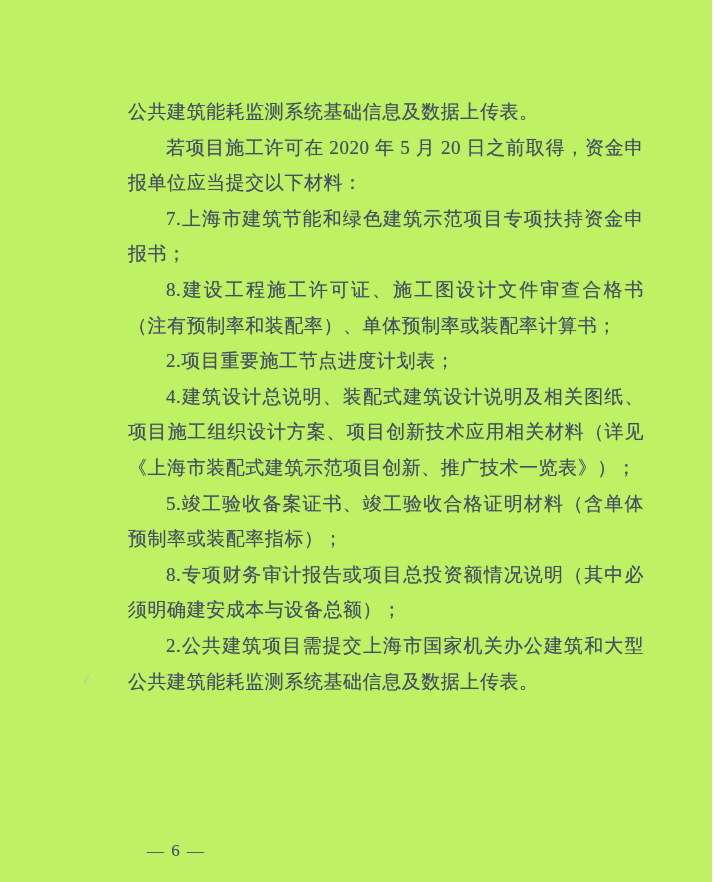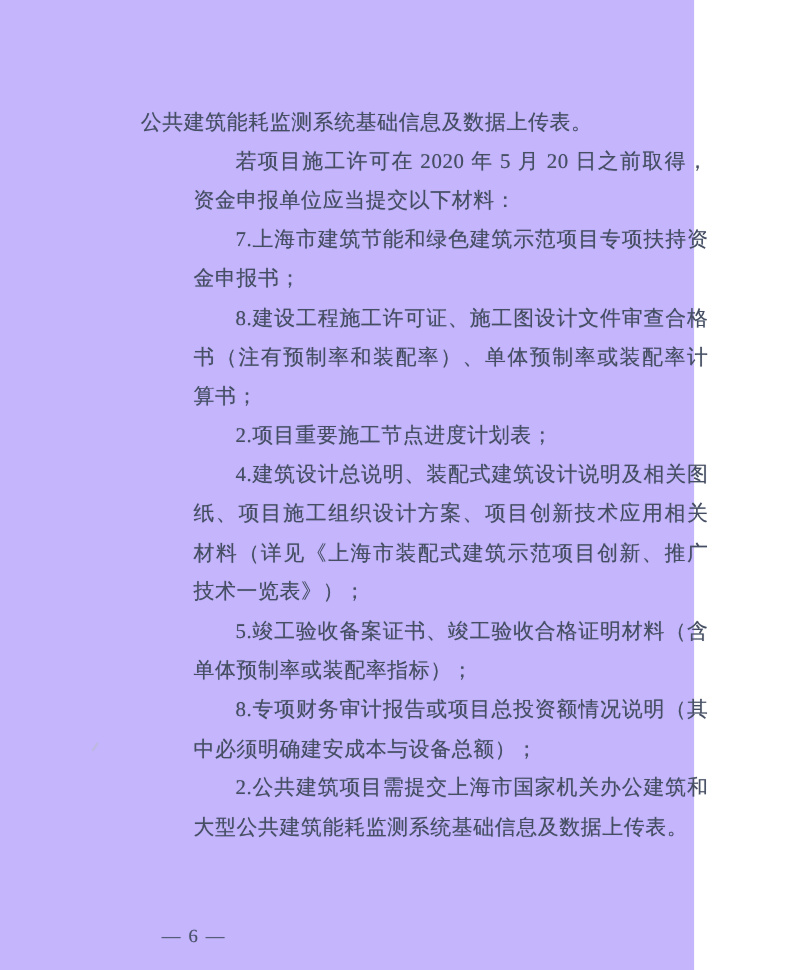--- a/index.html
+++ b/index.html
@@ -7,23 +7,23 @@
     padding: 0;
   }
   body {
     width: 716px;
     height: 882px;
     background: #ffffff;
     overflow: hidden;
   }
   .page {
     position: relative;
-    width: 631px;
+    width: 712px;
     height: 882px;
-    background: #c4b5fd;
+    background: #bef264;
     font-family: "Liberation Serif", "DejaVu Serif", serif;
   }
   .content {
     position: absolute;
     left: 128px;
     top: 94px;
     width: 516px;
   }
   .para {
     margin: 0;
@@ -33,21 +33,20 @@
     letter-spacing: 0.55px;
     color: #454e63;
     text-align: justify;
     text-align-last: left;
     text-justify: inter-character;
     word-break: break-all;
     text-shadow: 0 0 0.7px rgba(69, 78, 99, 0.55);
   }
   .indent {
     text-indent: 2em;
-    margin-left: 48px;
   }
   .heading {
     font-weight: 700;
     color: #3b4253;
     text-shadow: 0 0 0.7px rgba(59, 66, 83, 0.6);
   }
   .footer {
     position: absolute;
     left: 147px;
     top: 839px;

